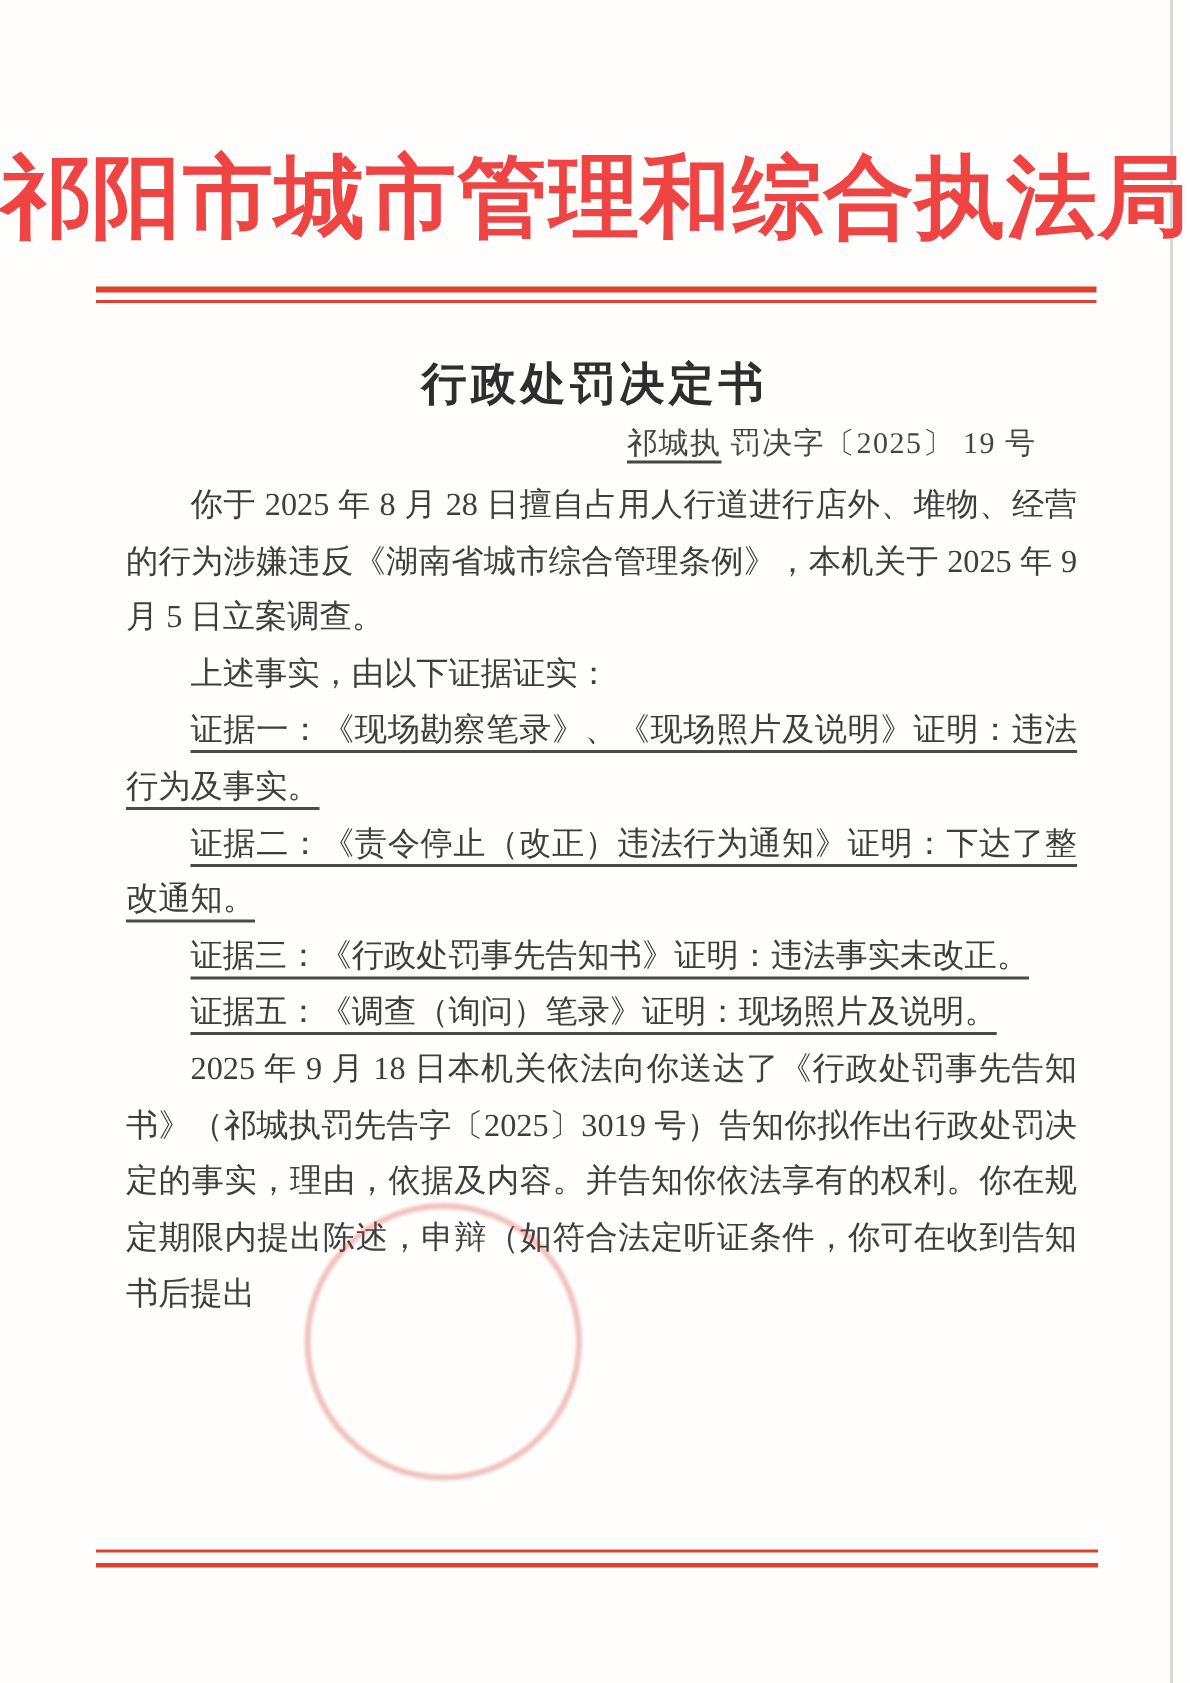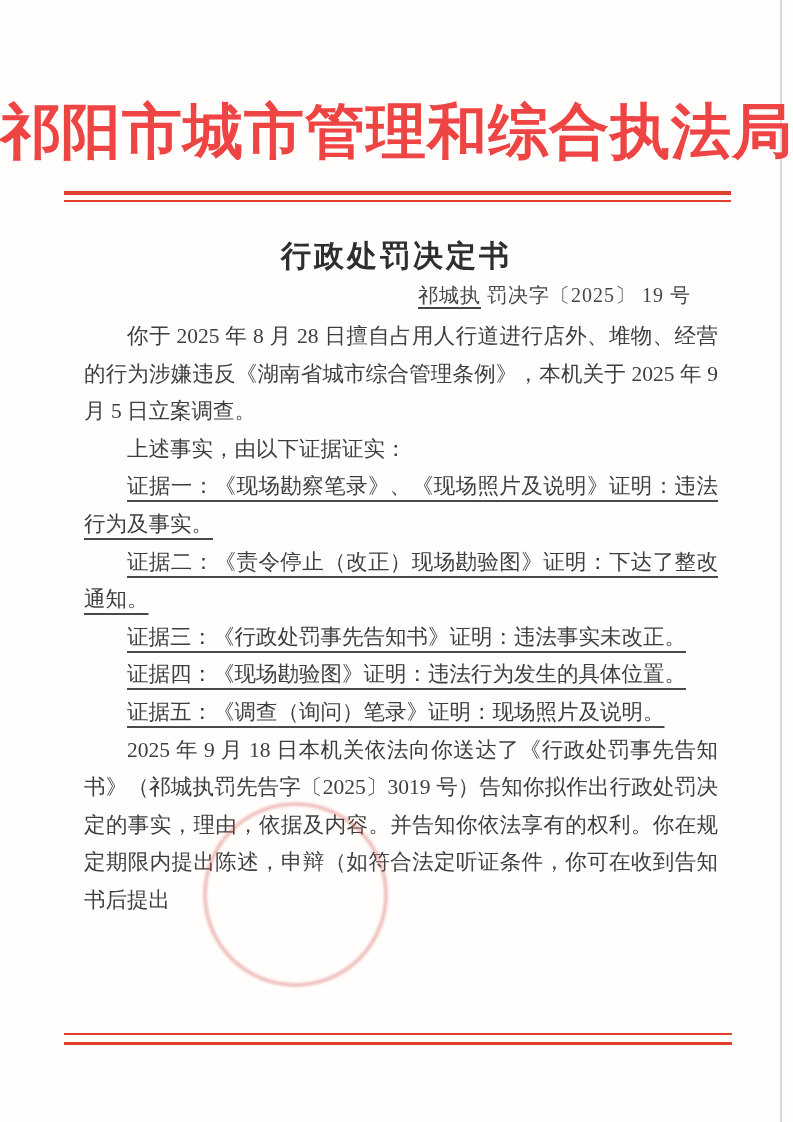--- a/index.html
+++ b/index.html
@@ -125,23 +125,22 @@
   <div class="doc-title">行政处罚决定书</div>
 
   <div class="doc-number">
     <span class="filled">祁城执</span><span>罚决字〔2025〕 19 号</span>
   </div>
 
   <div class="body-text">
     <p>你于 2025 年 8 月 28 日擅自占用人行道进行店外、堆物、经营的行为涉嫌违反《湖南省城市综合管理条例》，本机关于 2025 年 9 月 5 日立案调查。</p>
     <p>上述事实，由以下证据证实：</p>
     <p class="u-para">证据一：《现场勘察笔录》、《现场照片及说明》证明：违法行为及事实。</p>
-    <p class="u-para">证据二：《责令停止（改正）现场勘验图》证明：下达了整改通知。</p>
+    <p class="u-para">证据二：《责令停止（改正）违法行为通知》证明：下达了整改通知。</p>
     <p class="u-para">证据三：《行政处罚事先告知书》证明：违法事实未改正。</p>
-    <p class="u-para">证据四：《现场勘验图》证明：违法行为发生的具体位置。</p>
     <p class="u-para">证据五：《调查（询问）笔录》证明：现场照片及说明。</p>
     <p>2025 年 9 月 18 日本机关依法向你送达了《行政处罚事先告知书》（祁城执罚先告字〔2025〕3019 号）告知你拟作出行政处罚决定的事实，理由，依据及内容。并告知你依法享有的权利。你在规定期限内提出陈述，申辩（如符合法定听证条件，你可在收到告知书后提出</p>
   </div>
 
   <div class="stamp-mark"></div>
 
   <div class="footer-rule"></div>
 
 </div>
 

